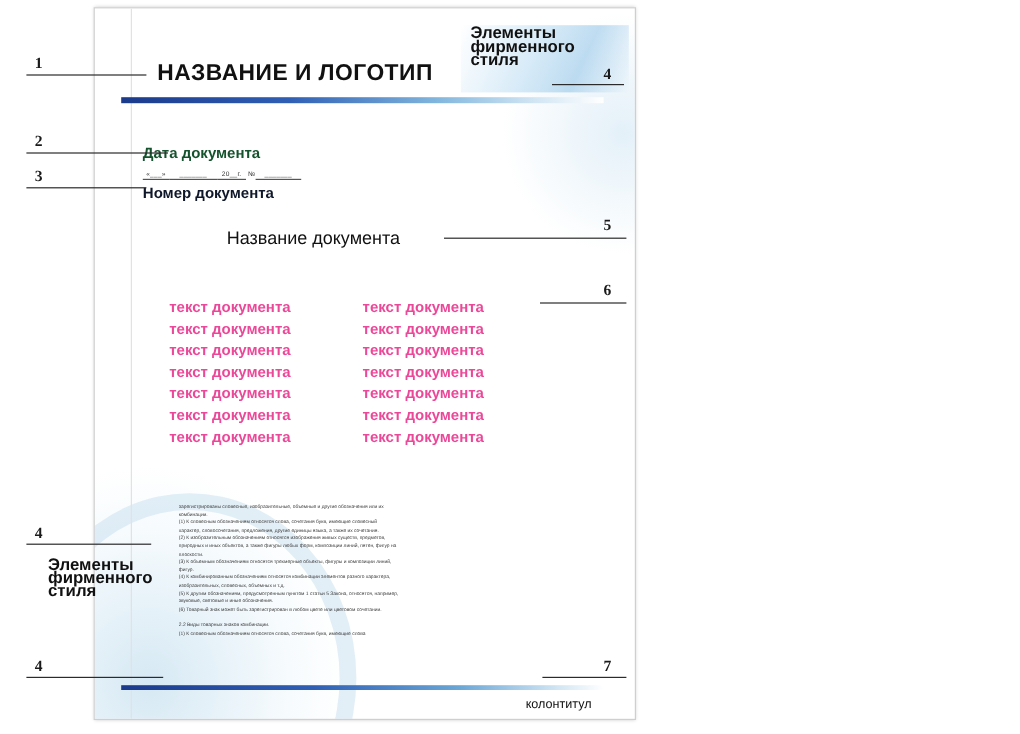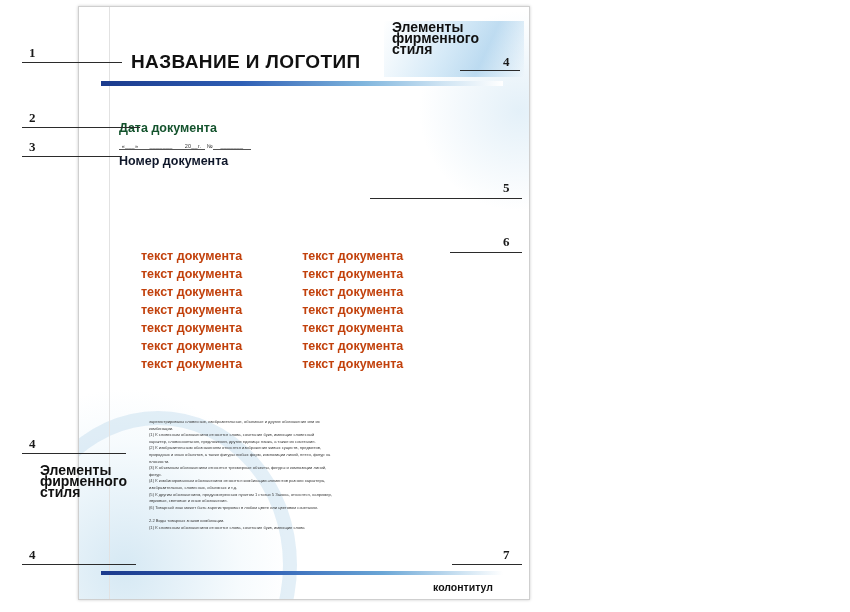--- a/index.html
+++ b/index.html
@@ -155,21 +155,21 @@
     gap: 60px;
   }
   .body-col {
     display: flex;
     flex-direction: column;
     gap: 4px;
   }
   .body-line {
     font-size: 12.5px;
     font-weight: bold;
-    color: #c2410c;
+    color: #ec4899;
     white-space: nowrap;
     line-height: 14px;
   }
 
   
   .fineprint {
     position: absolute;
     left: 70px;
     top: 412px;
     width: 305px;
@@ -191,21 +191,21 @@
     bottom: 24px;
     width: 402px;
     height: 4px;
     background: linear-gradient(to right, #1b3a8c 0%, #2f5fb5 40%, #6aa6d6 70%, #cfe4f3 90%, #ffffff 100%);
   }
   .footer-label {
     position: absolute;
     right: 36px;
     bottom: 6px;
     font-size: 10.5px;
-    font-weight: bold;
+    font-weight: normal;
     color: #111;
   }
 
   
   .callout-num {
     position: absolute;
     font-size: 13px;
     font-weight: bold;
     color: #1a1a1a;
     font-family: "Liberation Serif", serif;
@@ -243,20 +243,21 @@
 
     <div class="date-label">Дата документа</div>
 
     <div class="date-line">
       <span class="seg" style="width:22px">«___»</span><span class="seg" style="width:40px">_______</span><span class="seg" style="width:24px">20__г.</span>
       <span>№</span><span class="seg" style="width:38px">_______</span>
     </div>
 
     <div class="number-label">Номер документа</div>
 
+    <div class="doc-name">Название документа</div>
 
     <div class="body-cols">
       <div class="body-col">
         <div class="body-line">текст документа</div>
         <div class="body-line">текст документа</div>
         <div class="body-line">текст документа</div>
         <div class="body-line">текст документа</div>
         <div class="body-line">текст документа</div>
         <div class="body-line">текст документа</div>
         <div class="body-line">текст документа</div>

